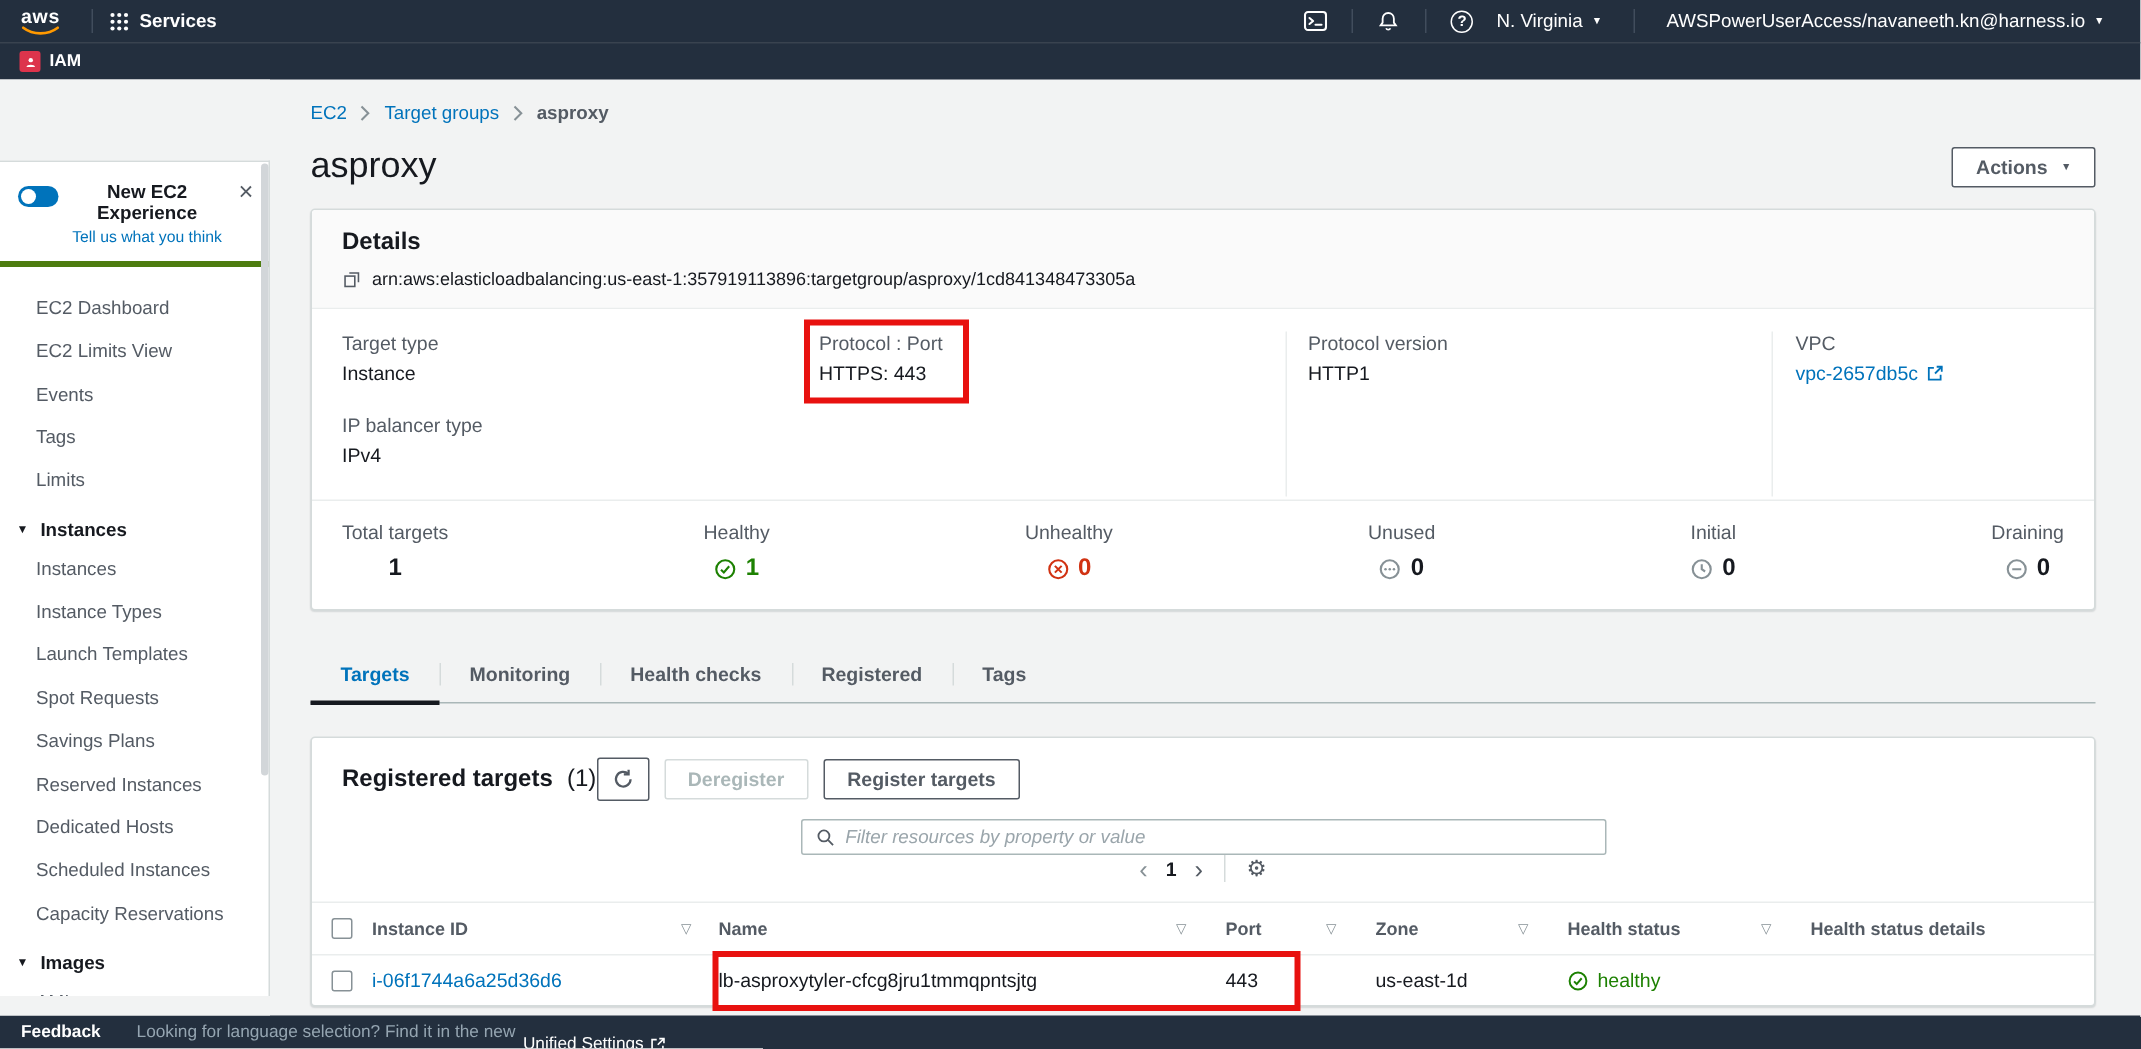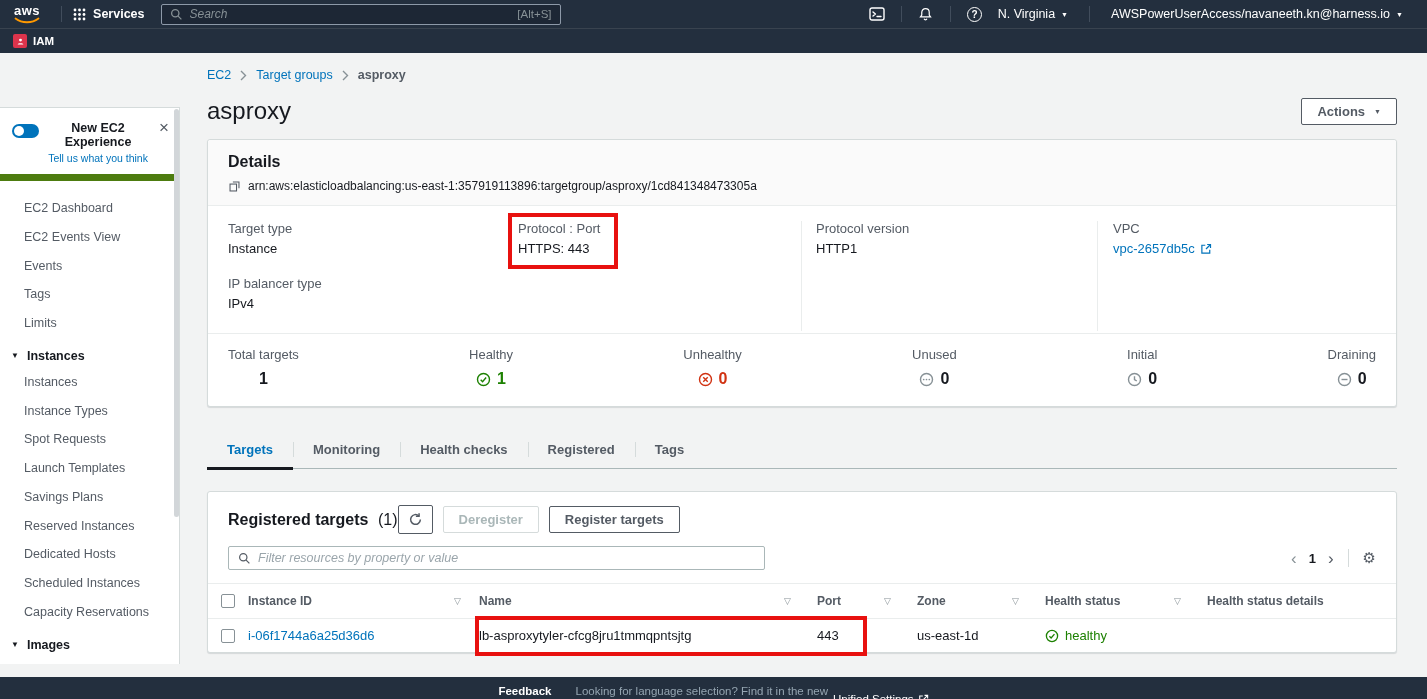--- a/index.html
+++ b/index.html
@@ -28,21 +28,21 @@
 
   
   .favbar { height:25px; background:#232f3e; border-top:1px solid #39434f; display:flex; align-items:center; padding:0 13px; }
   .fav { display:flex; align-items:center; gap:6px; color:#fff; font-size:11.5px; font-weight:bold; cursor:pointer; }
   .iam-ic { width:14px; height:14px; border-radius:2px; background:#dd344c; display:flex; align-items:center; justify-content:center; }
 
   
   .main { display:flex; height:624px; }
   .sidebar { width:180px; flex:none; position:relative; background:#f2f3f3; }
   .panel { position:absolute; top:54px; left:0; width:180px; height:557px; background:#fff; border-top:1px solid #d5dbdb; border-right:1px solid #d5dbdb; overflow:hidden; }
-  .expbox { display:flex; align-items:flex-start; gap:8px; padding:13px 8px 10px 12px; border-bottom:7px solid #4d7c0f; }
+  .expbox { display:flex; align-items:flex-start; gap:8px; padding:13px 8px 10px 12px; border-bottom:4px solid #4d7c0f; }
   .toggle { width:27px; height:14px; border-radius:8px; background:#0073bb; position:relative; flex:none; margin-top:3px; cursor:pointer; }
   .knob { position:absolute; left:2px; top:2px; width:10px; height:10px; border-radius:50%; background:#fff; }
   .expmain { flex:1; text-align:center; }
   .exptitle { font-size:12.5px; font-weight:bold; color:#16191f; }
   .expsub { font-size:10.5px; color:#0073bb; margin-top:3px; cursor:pointer; }
   .xclose { background:none; border:none; color:#545b64; font-size:17px; line-height:14px; padding:0 2px; }
   .nav { padding:13px 0 0; }
   .nav-item { padding:5px 8px 5px 24px; font-size:12.5px; color:#545b64; cursor:pointer; line-height:1.5; }
   .nav-head { display:flex; align-items:center; gap:8px; padding:11px 8px 5px 11px; font-size:12.5px; font-weight:bold; color:#16191f; cursor:pointer; }
   .sc { font-size:8px; color:#16191f; }
@@ -61,21 +61,21 @@
   .btn { background:#fff; border:1px solid #545b64; border-radius:2px; color:#545b64; font-weight:bold; font-size:13px; padding:5px 15px; display:inline-flex; align-items:center; gap:9px; }
   .btn.disabled { border-color:#d5dbdb; color:#aab7b8; cursor:default; }
 
   .card { background:#fff; border:1px solid #d5dbdb; border-radius:3px; box-shadow:0 1px 1px rgba(0,28,36,.12); }
   .details-card { margin-top:14px; }
   .card-head { background:#fafafa; border-bottom:1px solid #eaeded; border-radius:3px 3px 0 0; padding:13px 20px 12px; }
   .card-head h2 { font-size:16px; font-weight:bold; color:#16191f; }
   .arn { display:flex; align-items:center; gap:7px; margin-top:8px; font-size:12px; color:#16191f; }
   .copybtn { background:none; border:none; color:#545b64; padding:0; }
 
-  .dgrid { display:flex; align-items:stretch; padding:15px 20px 2px; }
+  .dgrid { display:flex; align-items:stretch; padding:15px 20px 2px;gap:28px; }
   .dcol1 { width:290px; } .dcol2 { width:283px; }
   .dcol3 { width:296px; border-left:1px solid #eaeded; padding-left:14px; }
   .dcol4 { flex:1; border-left:1px solid #eaeded; padding-left:15px; }
   .field { margin-bottom:20px; }
   .flabel { font-size:13px; color:#545b64; margin-bottom:5px; }
   .fvalue { font-size:13px; color:#16191f; }
   .alink { color:#0073bb; display:inline-flex; align-items:center; gap:5px; cursor:pointer; }
   .hl { display:inline-block; border:4px solid #e8110f; padding:4px 14px 9px 6px; margin:-8px 0 -3px -10px; }
 
   .stats { display:flex; justify-content:space-between; border-top:1px solid #eaeded; padding:13px 20px 18px; }
@@ -91,21 +91,21 @@
   .tab.active { color:#0073bb; }
   .tab.active::after { content:""; position:absolute; left:0; right:0; bottom:-2px; height:3px; background:#16191f; }
 
   .tcard { margin-top:22px; }
   .thead-row { display:flex; justify-content:flex-start; align-items:center; padding:13px 20px 12px; }
   .ttitle { font-size:16px; font-weight:bold; color:#16191f; }
   .tcount { font-weight:400; margin-left:5px; }
   .actbtns { display:flex; align-items:center; gap:10px; }
   .iconbtn { width:35px; height:29px; background:#fff; border:1px solid #545b64; border-radius:2px; color:#545b64; display:flex; align-items:center; justify-content:center; }
 
-  .filterrow { display:flex; justify-content:space-between; align-items:center; padding:0 20px 13px; }
+  .filterrow { display:flex; justify-content:space-between; align-items:center; padding:0 20px 13px;flex-direction:column; }
   .filter { width:537px; height:24px; border:1px solid #aab7b8; border-radius:2px; display:flex; align-items:center; gap:7px; padding:0 9px; color:#879196; background:#fff; }
   .filter input { flex:1; border:none; outline:none; font-size:12.5px; font-style:italic; color:#16191f; }
   .filter input::placeholder { color:#9aa5ab; font-style:italic; }
   .pager { display:flex; align-items:center; gap:12px; }
   .pchev { background:none; border:none; font-size:17px; color:#879196; line-height:1; padding:0; }
   .pchev.on { color:#545b64; }
   .pnum { font-size:13px; font-weight:bold; color:#16191f; }
   .pdiv { width:1px; height:18px; background:#d5dbdb; margin:0 2px; }
   .gearbtn { background:none; border:none; font-size:15px; color:#545b64; padding:0; }
 
@@ -115,21 +115,21 @@
   .pl { padding-left:8px; }
   .sorticon { color:#879196; font-size:9px; }
   .trow { border-top:1px solid #eaeded; position:relative; font-size:13px; color:#16191f; }
   .ckcell { display:flex; justify-content:center; }
   input[type=checkbox] { appearance:none; width:14px; height:14px; border:1px solid #879196; border-radius:2px; background:#fff; cursor:pointer; }
   .idlink { color:#0073bb; cursor:pointer; }
   .healthy { color:#1d8102; display:flex; align-items:center; gap:6px; }
   .redbox { position:absolute; left:267px; width:392px; top:-3px; bottom:-4px; border:4px solid #e8110f; z-index:3; pointer-events:none; }
 
   
-  .footer { height:22px; background:#232f3e; display:flex; align-items:center; justify-content:space-between; padding:0 14px; font-size:11.5px;flex-direction:column; }
+  .footer { height:22px; background:#232f3e; display:flex; align-items:center; justify-content:space-between; padding:0 14px; font-size:11.5px; }
   .fl { display:flex; align-items:center; gap:24px; }
   .feedback { color:#fff; font-weight:bold; cursor:pointer; }
   .langtext { color:#95a5b1; display:flex; align-items:center; gap:5px; }
   .uset { color:#fff; font-weight:normal; display:inline-flex; align-items:center; gap:4px; cursor:pointer;margin-top:16px; }
   .fr { display:flex; align-items:center; gap:22px; }
   .copyright { color:#d5dbdb; }
   .flink { color:#fff; cursor:pointer; }
 </style>
 </head>
 <body>
@@ -152,28 +152,20 @@
             <circle cx="2" cy="6.5" r="1.4"></circle>
             <circle cx="6.5" cy="6.5" r="1.4"></circle>
             <circle cx="11" cy="6.5" r="1.4"></circle>
             <circle cx="2" cy="11" r="1.4"></circle>
             <circle cx="6.5" cy="11" r="1.4"></circle>
             <circle cx="11" cy="11" r="1.4"></circle>
           </g>
         </svg>
       <span>Services</span>
     </button>
-    <div class="search">
-      <svg width="13" height="13" viewBox="0 0 16 16">
-          <circle cx="6.5" cy="6.5" r="4.5" fill="none" stroke="#879196" stroke-width="1.6"></circle>
-          <path d="M10 10l4 4" stroke="#879196" stroke-width="1.6"></path>
-        </svg>
-      <input placeholder="Search" style="">
-      <span class="shortcut">[Alt+S]</span>
-    </div>
   </div>
   <div class="tn-right">
     <button class="tn-icon">
       <svg width="16" height="14" viewBox="0 0 16 14">
           <rect x="1" y="1" width="14" height="12" rx="2" fill="none" stroke="#fff" stroke-width="1.4"></rect>
           <path d="M4 5l2.4 2L4 9" fill="none" stroke="#fff" stroke-width="1.4" stroke-linecap="round" stroke-linejoin="round"></path>
           <path d="M8 9.5h4" stroke="#fff" stroke-width="1.4" stroke-linecap="round"></path>
         </svg>
     </button>
     <div class="vsep"></div>
@@ -219,33 +211,33 @@
             <span class="knob"></span>
           </span>
         <div class="expmain">
           <div class="exptitle">New EC2 Experience</div>
           <div class="expsub">Tell us what you think</div>
         </div>
         <button class="xclose">×</button>
       </div>
       <nav class="nav">
         <div class="nav-item">EC2 Dashboard</div>
-        <div class="nav-item">EC2 Events View</div>
+        <div class="nav-item">EC2 Limits View</div>
         <div class="nav-item">Events</div>
         <div class="nav-item">Tags</div>
         <div class="nav-item">Limits</div>
 
         <div class="nav-head">
           <span class="sc">▼</span>
           <span>Instances</span>
         </div>
         <div class="nav-item">Instances</div>
         <div class="nav-item">Instance Types</div>
+        <div class="nav-item">Launch Templates</div>
         <div class="nav-item">Spot Requests</div>
-        <div class="nav-item">Launch Templates</div>
         <div class="nav-item">Savings Plans</div>
         <div class="nav-item">Reserved Instances</div>
         <div class="nav-item">Dedicated Hosts</div>
         <div class="nav-item">Scheduled Instances</div>
         <div class="nav-item">Capacity Reservations</div>
 
         <div class="nav-head">
           <span class="sc">▼</span>
           <span>Images</span>
         </div>

